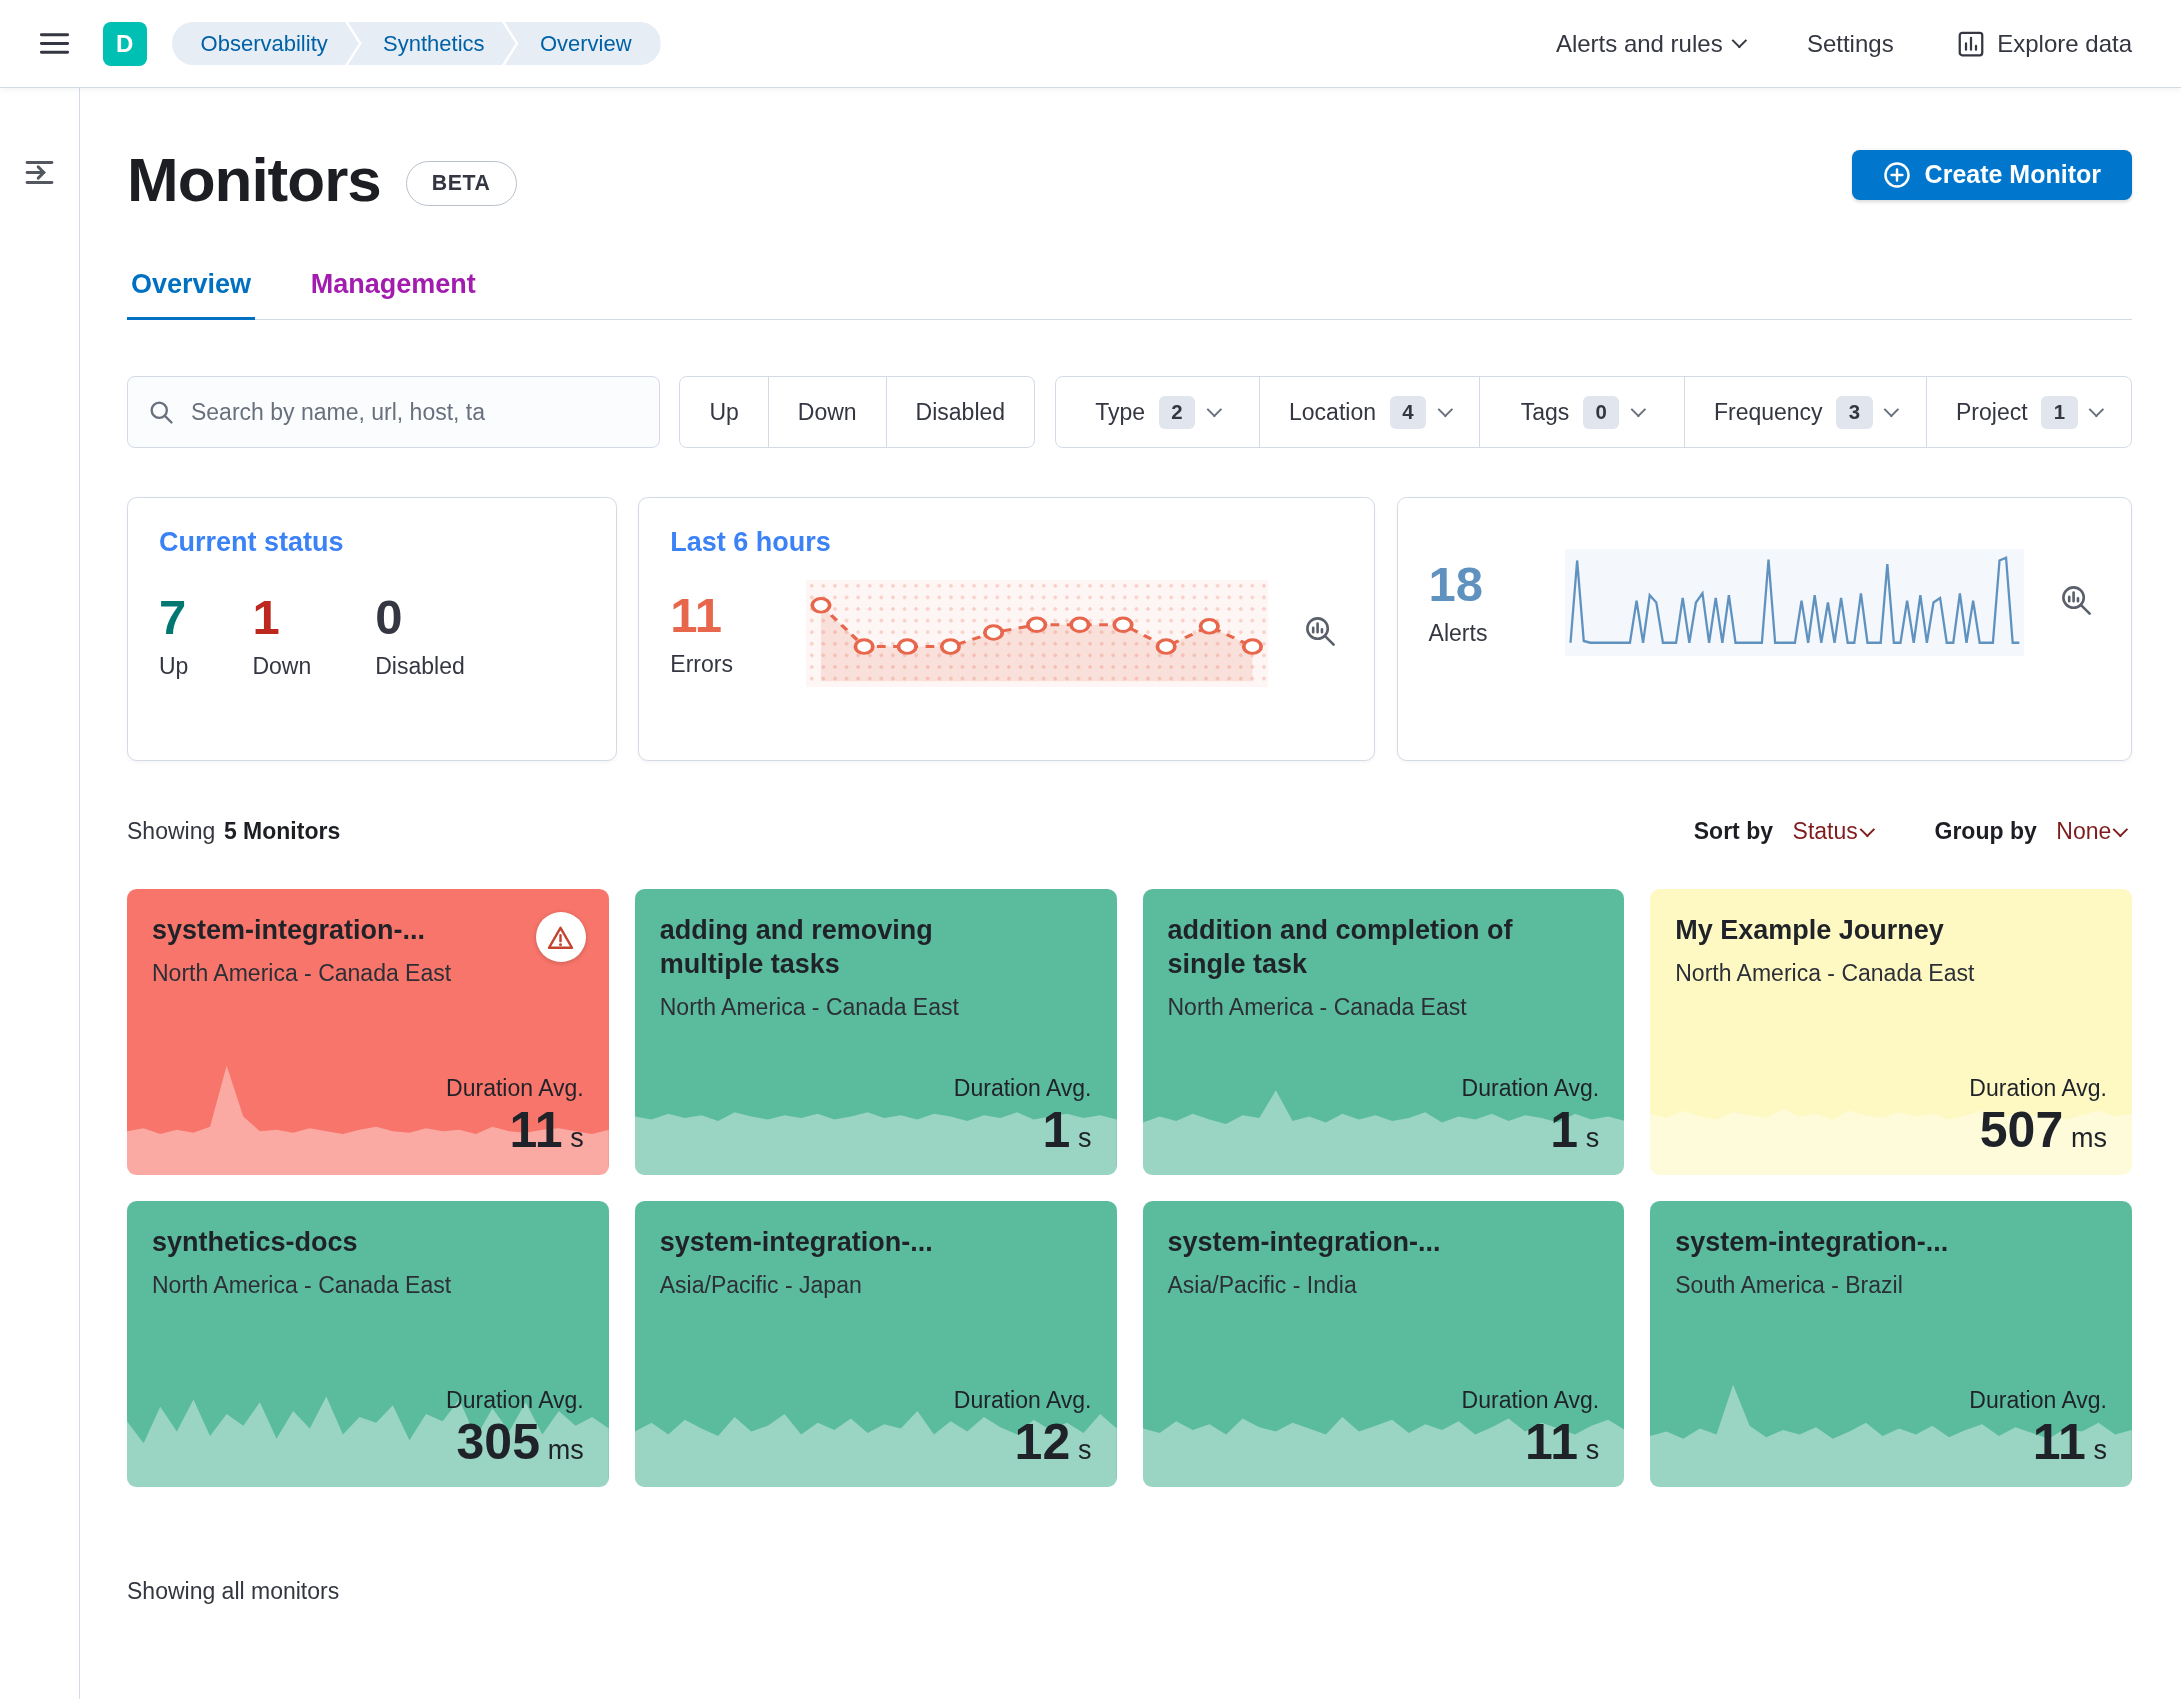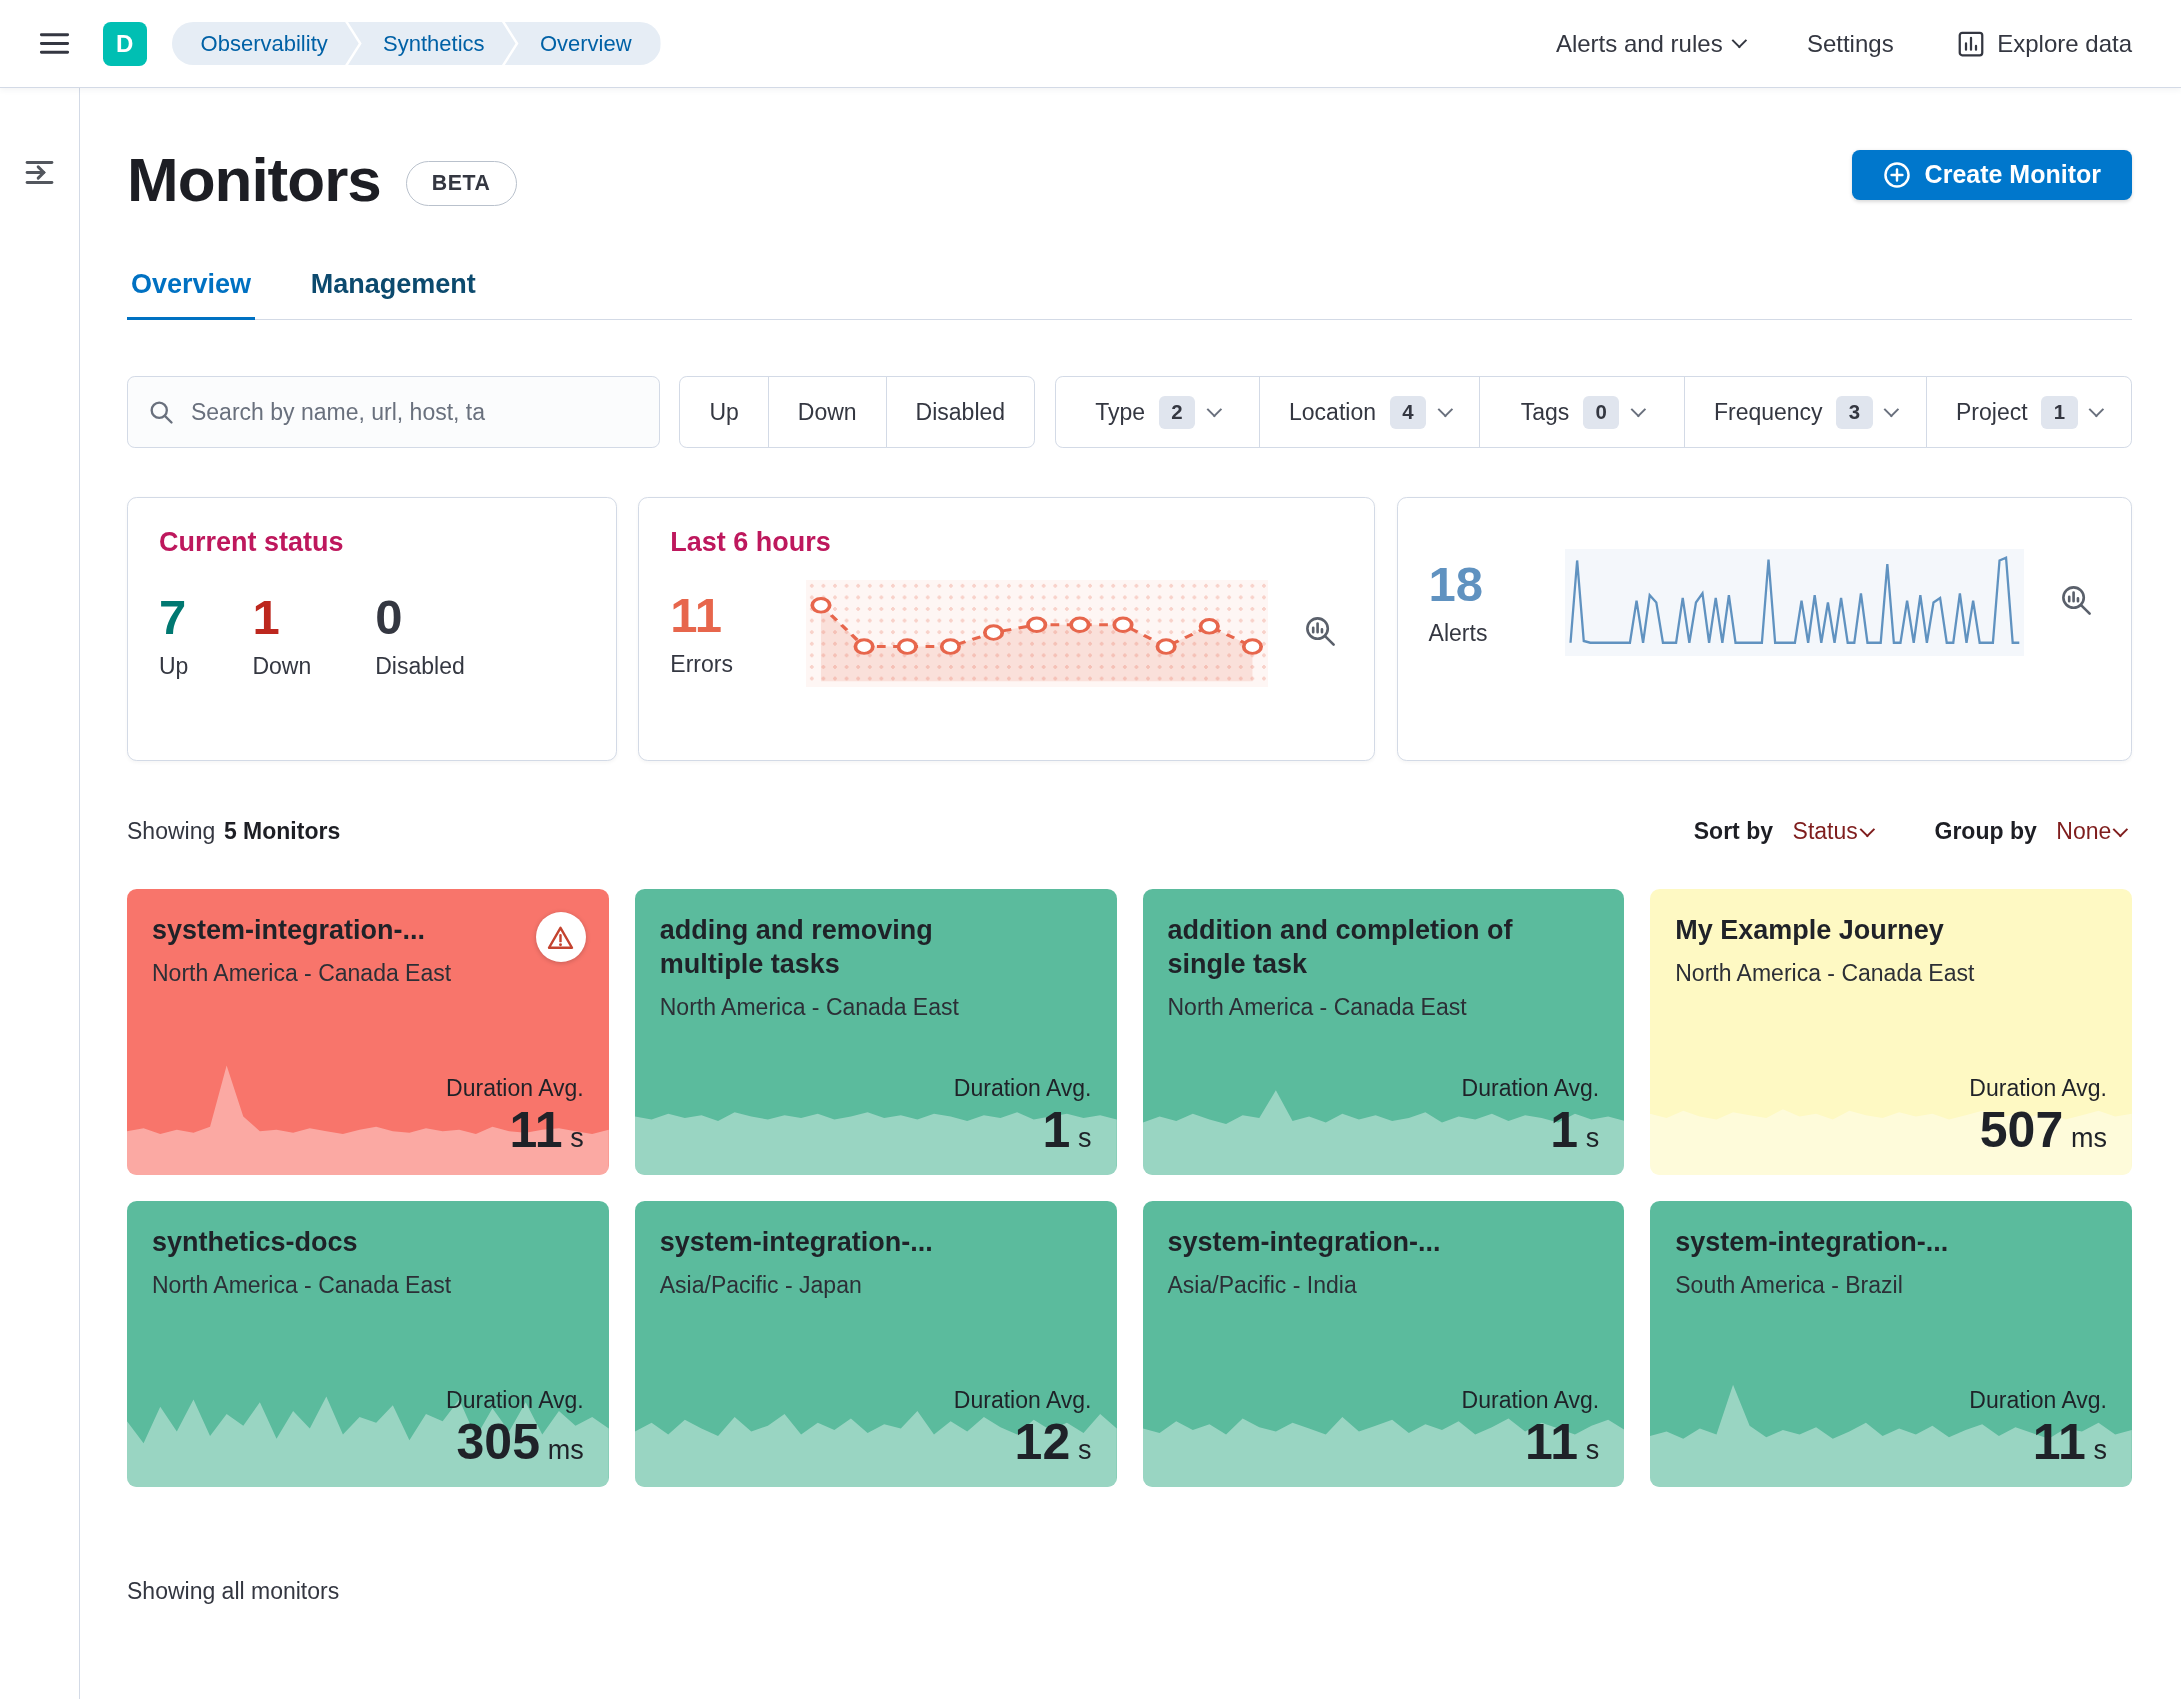--- a/index.html
+++ b/index.html
@@ -75,21 +75,21 @@
     margin-left:auto; margin-top:5.8px;
     background:#0077CC; color:#fff; border:none; border-radius:7.8px;
     height:50px; padding:0 31px; font-size:25px; font-weight:600;
     display:flex; align-items:center; gap:13.6px; cursor:pointer;
     box-shadow:0 1.9px 3.9px rgba(0,0,0,0.15);
   }
 
   
   .tabs { display:flex; gap:52px; margin-top:54px; border-bottom:1px solid #D3DAE6; padding-bottom:0; }
   .tab {
-    font-size:27px; font-weight:700; color:#0c4a6e;
+    font-size:27px; font-weight:700; color:#a21caf;
     background:none; border:none; cursor:pointer;
     padding:0 3.9px 19.4px; position:relative;
   }
   .tab.active { color:#0071C2; }
   .tab.active::after { content:""; position:absolute; left:0; right:0; bottom:-1px; height:3.9px; background:#0071C2; }
 
   
   .filter-row { display:flex; margin-top:56px; gap:19.4px; }
   .search-box {
     width:533px; height:72px; flex-shrink:0;
@@ -120,21 +120,21 @@
   
   .stats-row { display:flex; gap:21.3px; margin-top:49px; }
   .stat-card {
     border:1px solid #D3DAE6; border-radius:9.7px; background:#fff;
     box-shadow:0 1.9px 3.9px rgba(0,0,0,0.04);
     height:264px; padding:29px 31px;
   }
   .card-current { width:490px; flex-shrink:0; }
   .card-6h { width:737px; flex-shrink:0; }
   .card-12h { flex:1; }
-  .stat-card h3 { margin:0; font-size:27px; font-weight:700; color:#be185d; }
+  .stat-card h3 { margin:0; font-size:27px; font-weight:700; color:#3b82f6; }
   .status-stats { display:flex; gap:64px; margin-top:33px; }
   .stat-value { font-size:49px; font-weight:700; line-height:1.1; }
   .stat-label { font-size:23px; margin-top:7.8px; color:#343741; }
   .chart-row { display:flex; align-items:center; margin-top:21.3px; gap:29px; }
   .big-stat { min-width:107px; }
   .chart-wrap { flex:1; min-width:0; }
   svg.chart { display:block; width:100%; height:107px; }
   .chart-red {
     background-color:rgba(231,102,76,0.06);
     background-image:radial-gradient(rgba(231,102,76,0.25) 1.6px, transparent 1.6px);

